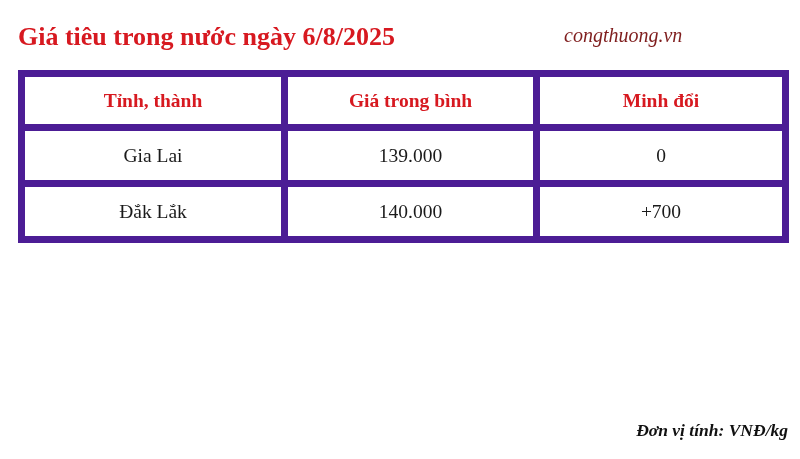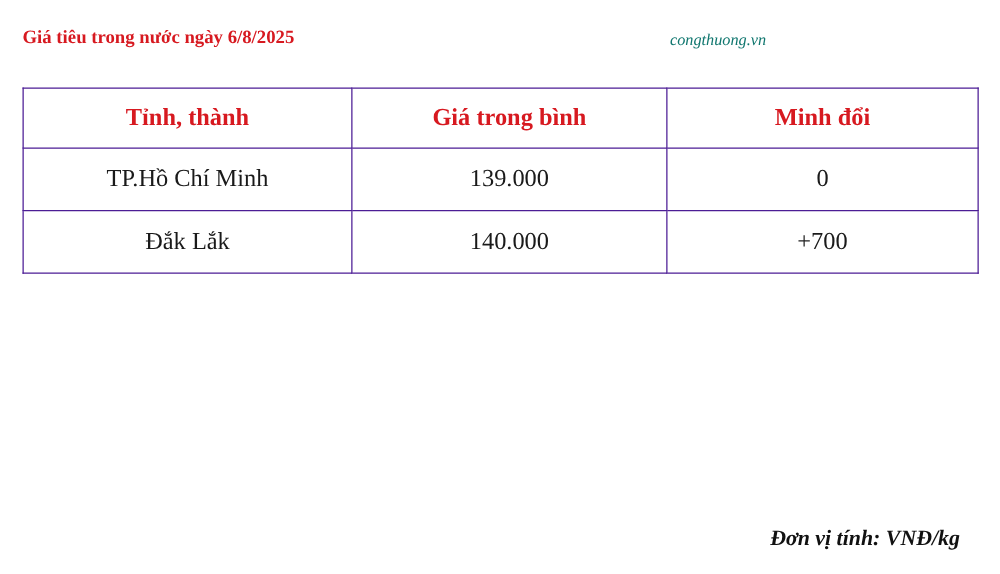--- a/index.html
+++ b/index.html
@@ -25,47 +25,47 @@
     left: 0;
     width: 800px;
     height: 40px;
     display: flex;
     align-items: center;
   }
   .title {
     position: absolute;
     left: 18px;
     top: 0;
-    font-size: 15px;
+    font-size: 26px;
     font-weight: bold;
     color: #d71920;
     font-family: "Liberation Serif", serif;
     white-space: nowrap;
   }
   .source {
     position: absolute;
-    left: 536px;
+    left: 564px;
     top: 2px;
-    font-size: 13px;
+    font-size: 20px;
     font-style: italic;
-    color: #0f766e;
+    color: #7f1d1d;
     font-family: "Liberation Serif", serif;
     white-space: nowrap;
   }
   table.price-table {
     position: absolute;
     top: 70px;
     left: 18px;
     width: 764px;
     border-collapse: collapse;
     table-layout: fixed;
   }
   table.price-table td,
   table.price-table th {
-    border: 1px solid #4c1d95;
+    border: 7px solid #4c1d95;
     text-align: center;
     vertical-align: middle;
     font-family: "Liberation Serif", serif;
   }
   table.price-table thead th {
     height: 45px;
     font-size: 19.5px;
     font-weight: bold;
     color: #d71920;
   }
@@ -80,21 +80,21 @@
   .col-change   { width: 249px; }
 
   td.change-zero {
     color: #4a78b4;
   }
   td.change-up {
     color: #5aa04b;
   }
   .unit-note {
     position: absolute;
-    right: 32px;
+    right: 12px;
     bottom: 18px;
     font-size: 17.5px;
     font-style: italic;
     font-weight: bold;
     color: #111111;
     font-family: "Liberation Serif", serif;
     white-space: nowrap;
     margin-left: 44px;
   }
 </style>
@@ -116,21 +116,21 @@
     </colgroup>
     <thead>
       <tr>
         <th>Tỉnh, thành</th>
         <th>Giá trong bình</th>
         <th>Minh đổi</th>
       </tr>
     </thead>
     <tbody>
       <tr>
-        <td>TP.Hồ Chí Minh</td>
+        <td>Gia Lai</td>
         <td>139.000</td>
         <td class="change-zero">0</td>
       </tr>
       <tr>
         <td>Đắk Lắk</td>
         <td>140.000</td>
         <td class="change-up">+700</td>
       </tr>
     </tbody>
   </table>

